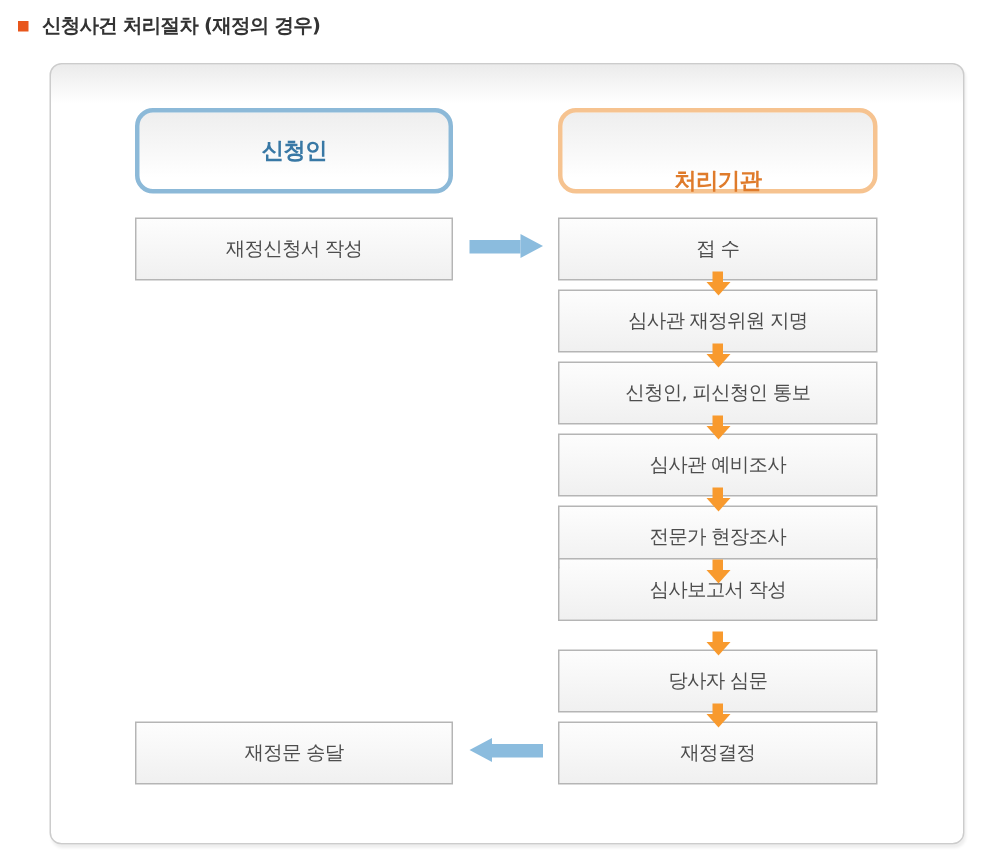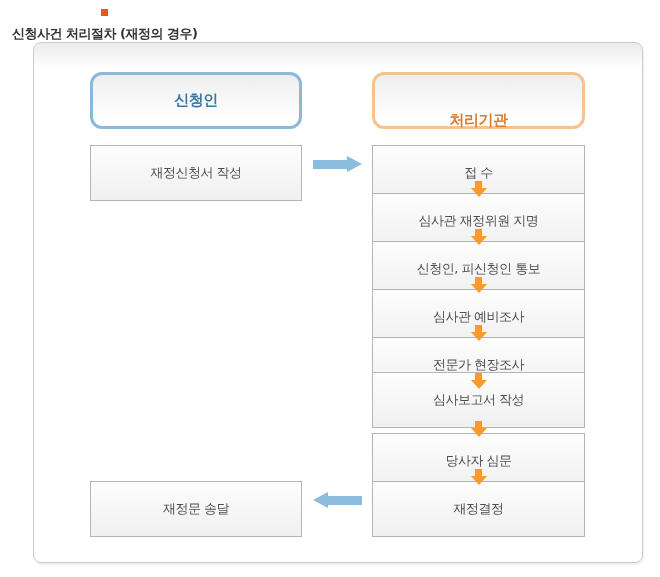--- a/index.html
+++ b/index.html
@@ -3,21 +3,21 @@
 <meta charset="utf-8">
 <style>
   html,body{margin:0;padding:0;}
   body{
     width:660px;height:577px;position:relative;background:#ffffff;
     font-family:"DejaVu Sans","Liberation Sans",sans-serif;
     overflow:hidden;
   }
   
   .page-title{
-    position:absolute;left:12px;top:8px;display:flex;align-items:center;gap:9px;flex-direction:column;
+    position:absolute;left:12px;top:8px;display:flex;align-items:center;gap:9px;
   }
   .title-bullet{
     width:7px;height:7px;background:#e8561c;flex:0 0 auto;margin-top:1px;
   }
   .title-text{
     font-size:13px;font-weight:bold;color:#333333;letter-spacing:-0.5px;
   }
   
   .frame{
     position:absolute;left:33px;top:42px;width:608px;height:519px;
@@ -36,21 +36,21 @@
     left:90px;top:72px;width:212px;border:3px solid #8cb9d8;
   }
   .hdr-agency{
     left:372px;top:72px;width:213px;border:3px solid #f6c390;
   }
   .hdr-applicant .hdr-label{font-size:15px;font-weight:bold;color:#3878a5;letter-spacing:-0.5px;}
   .hdr-agency .hdr-label{font-size:15px;font-weight:bold;color:#df7b2b;letter-spacing:-0.5px;margin-top:39px;}
   .hdr-sub{font-size:11px;color:#555555;margin-top:3px;letter-spacing:-0.5px;}
   
   .step{
-    position:absolute;box-sizing:border-box;height:56px;
+    position:absolute;box-sizing:border-box;height:42px;
     border:1px solid #b5b5b5;
     background:linear-gradient(180deg,#fdfdfd 0%,#f0f0f0 100%);
     display:flex;align-items:center;justify-content:center;
     font-size:13px;color:#4d4d4d;letter-spacing:-0.5px;z-index:1;
   }
   .step-left{left:90px;width:212px;}
   .step-right{left:372px;width:213px;align-items:center;}
   .r0{top:145px}.r1{top:193px}.r2{top:241px}.r3{top:289px}
   .r4{top:337px}.r5{top:372px}.r6{top:433px}.r7{top:481px}
   

